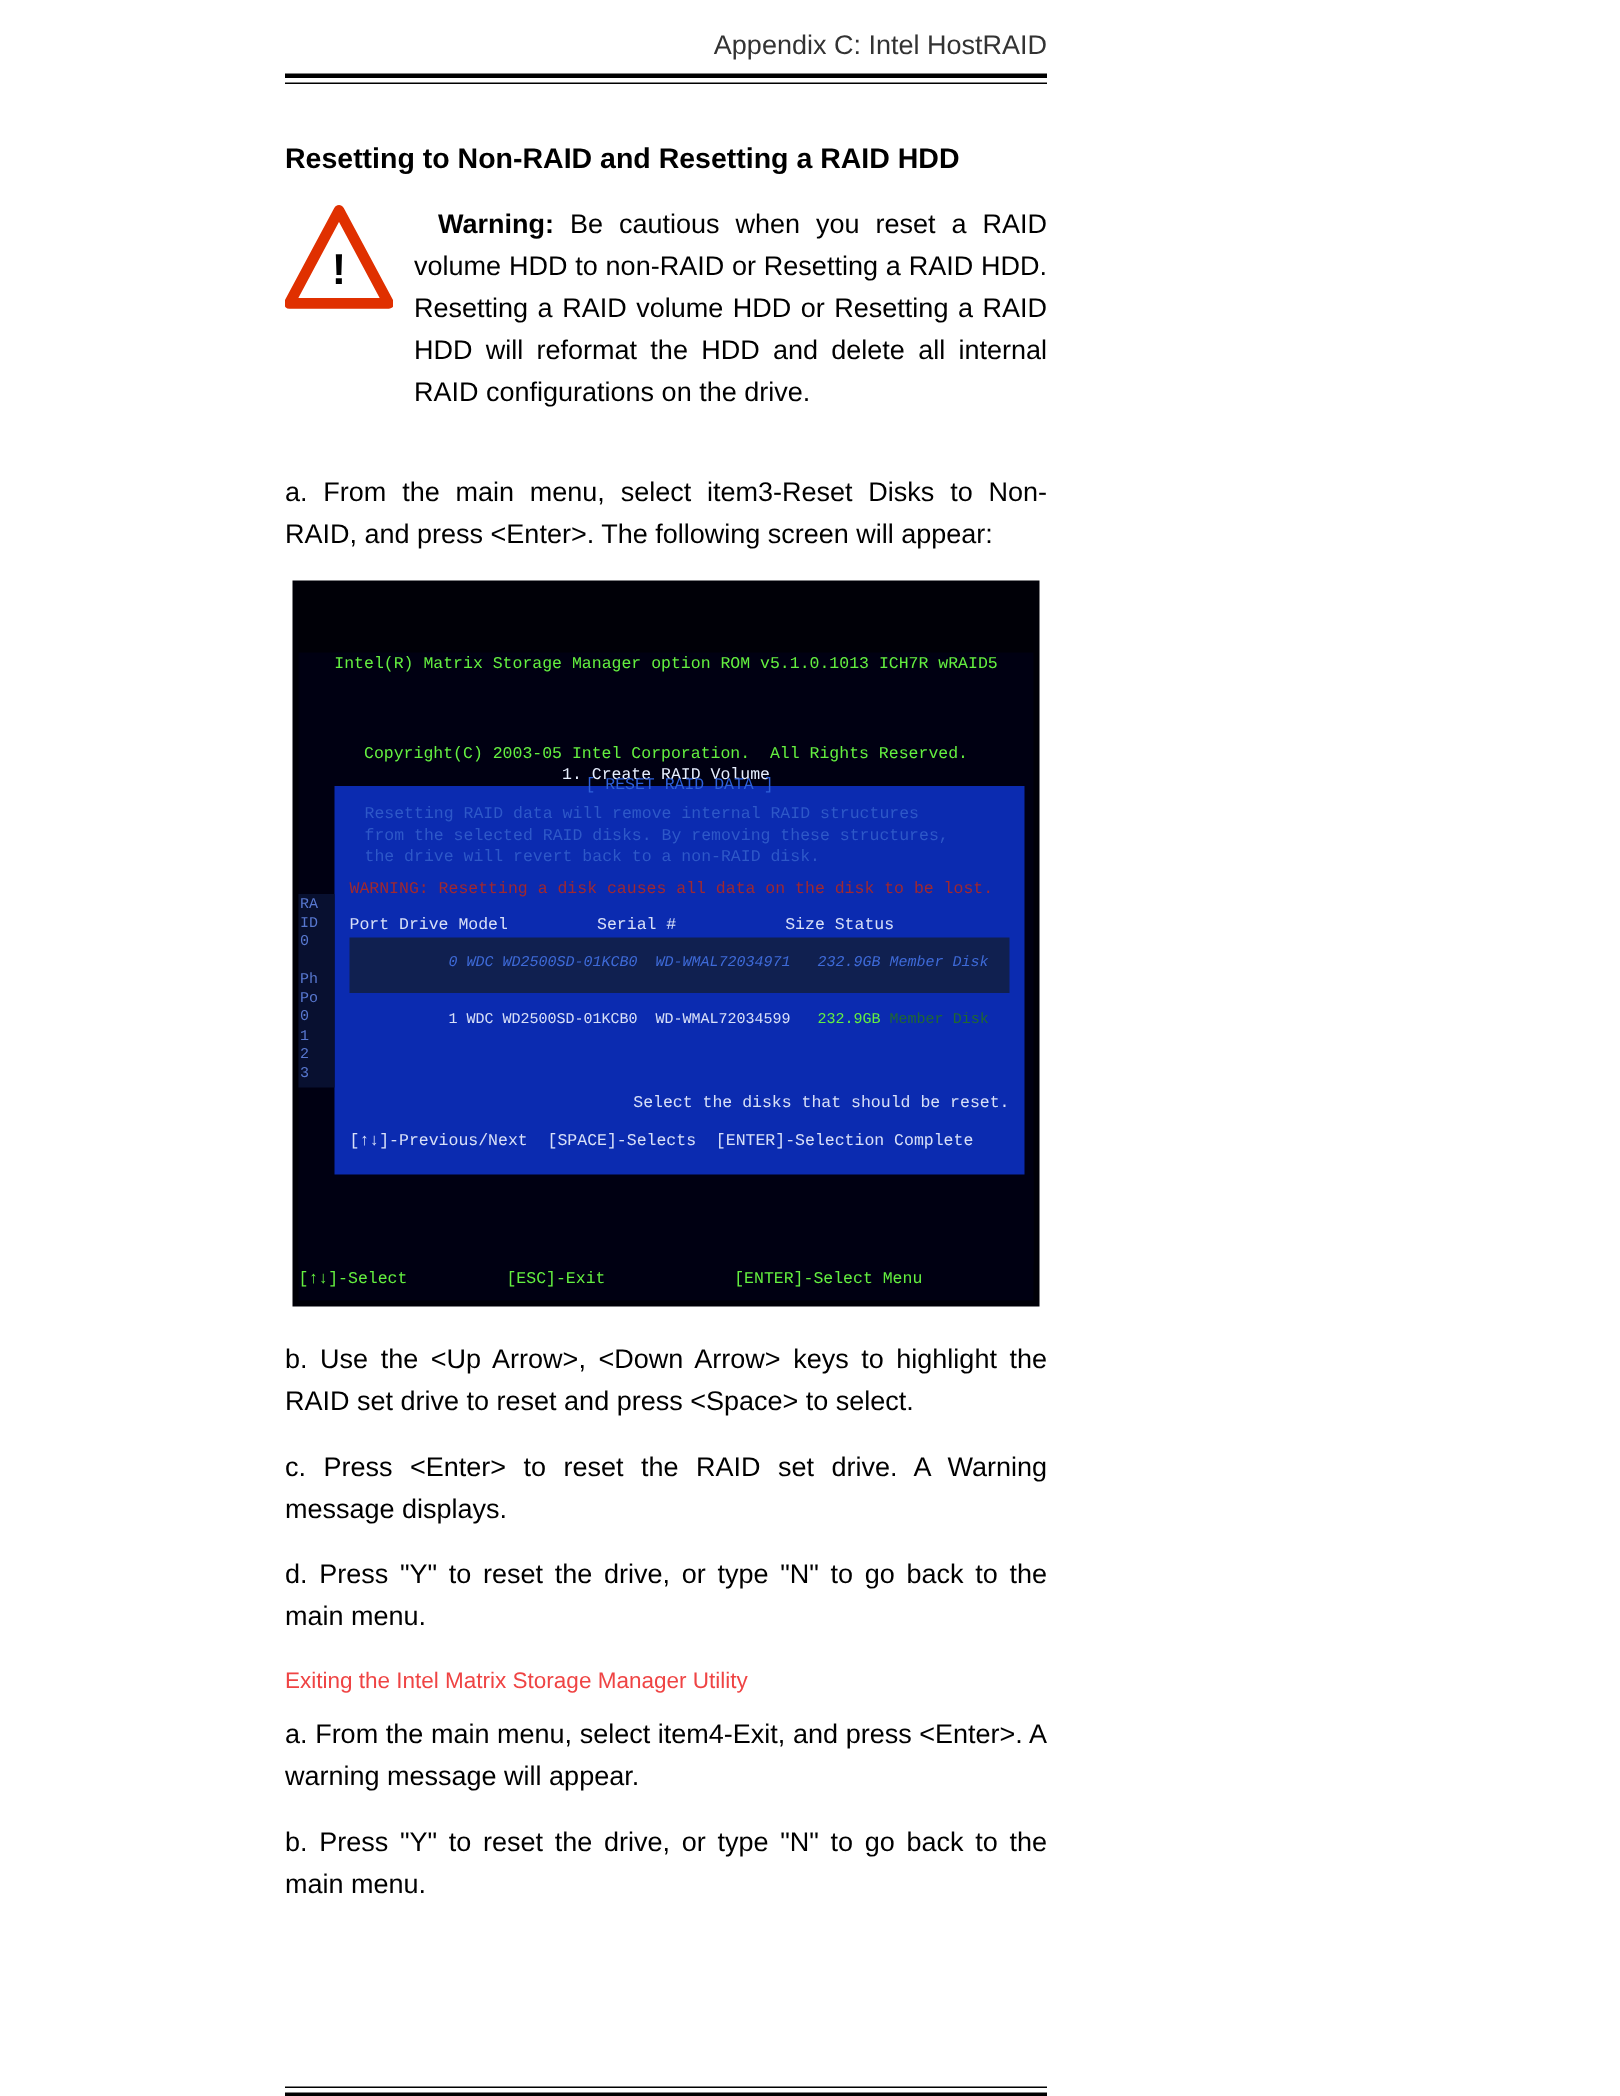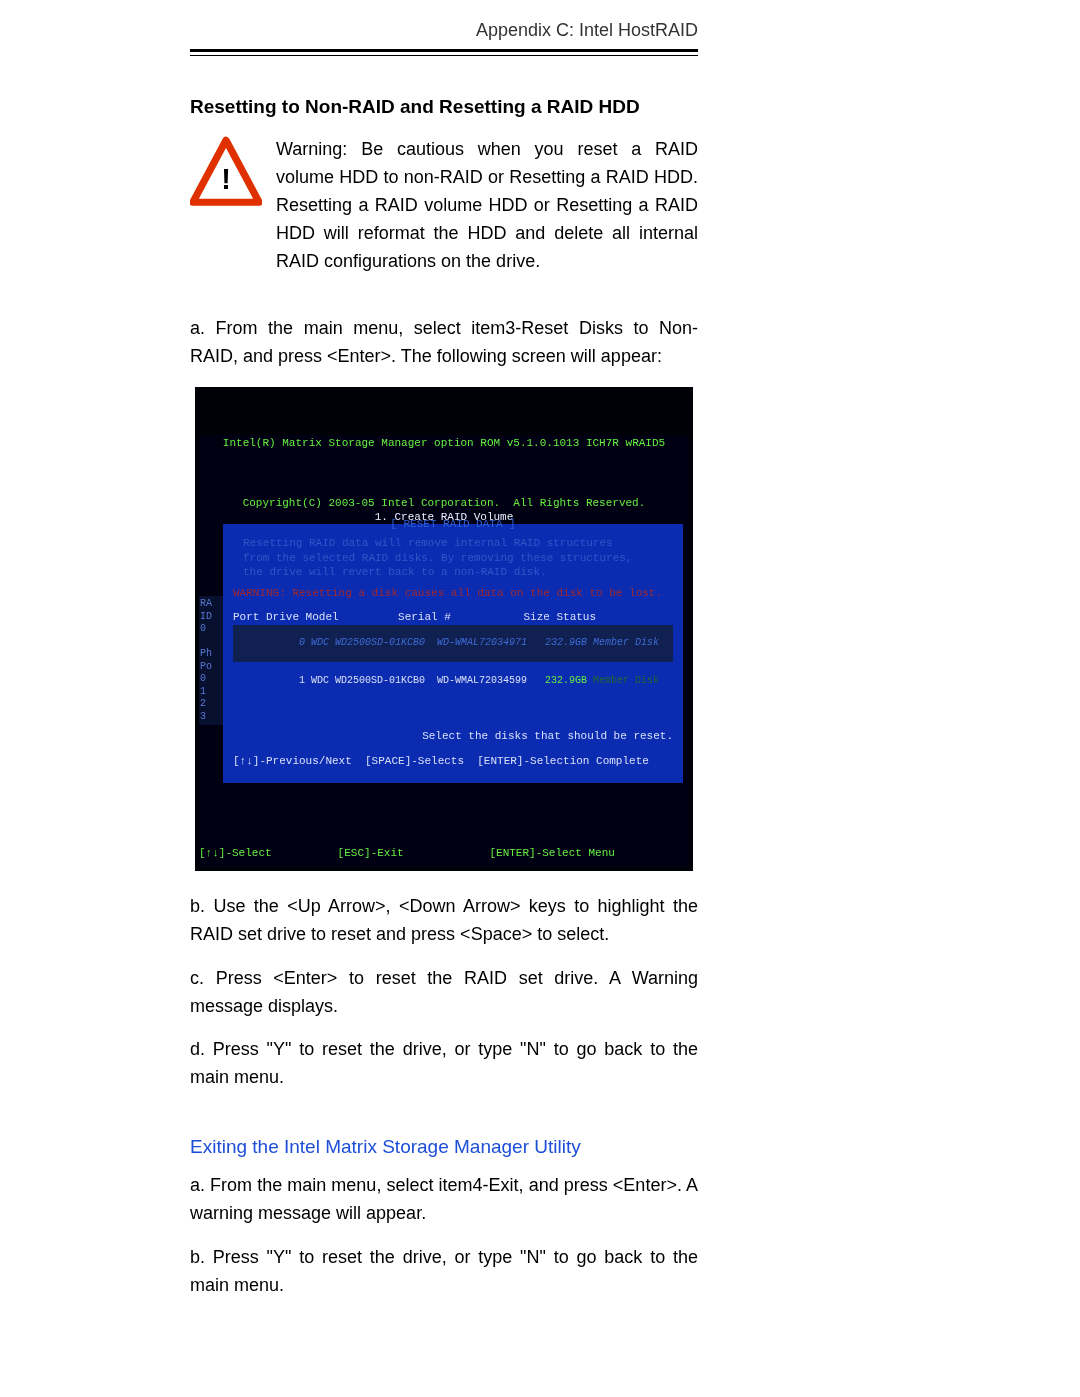--- a/index.html
+++ b/index.html
@@ -41,21 +41,21 @@
     display: flex;
     gap: 14px;
     margin-bottom: 40px;
   }
   .warning-icon svg { display: block; }
   .warning-text {
     font-size: 18px;
     line-height: 1.55;
     text-align: justify;
   }
-  .warning-text .bold { font-weight: normal; }
+  .warning-text .bold { font-weight: bold; margin-left: 16px; }
   .para {
     font-size: 18px;
     line-height: 1.55;
     margin-bottom: 16px;
     text-align: justify;
   }
   .bios-frame {
     width: 490px;
     margin: 6px auto 22px auto;
     background: #000007;
@@ -159,23 +159,23 @@
     background: #000012;
   }
   .bios-foot {
     color: #64f040;
     text-align: left;
     font-size: 11px;
     white-space: pre;
     padding: 4px 0 6px 0;
   }
   .subheading {
-    font-size: 19px;
-    color: #1d4ed8;
-    margin-top: 44px;
+    font-size: 15px;
+    color: #ef4444;
+    margin-top: 20px;
     margin-bottom: 14px;
   }
   .footer-rule-thin {
     border-top: 1px solid #000;
     margin-top: 120px;
   }
   .footer-rule-thick {
     border-top: 3px solid #000;
     margin-top: 3px;
   }

